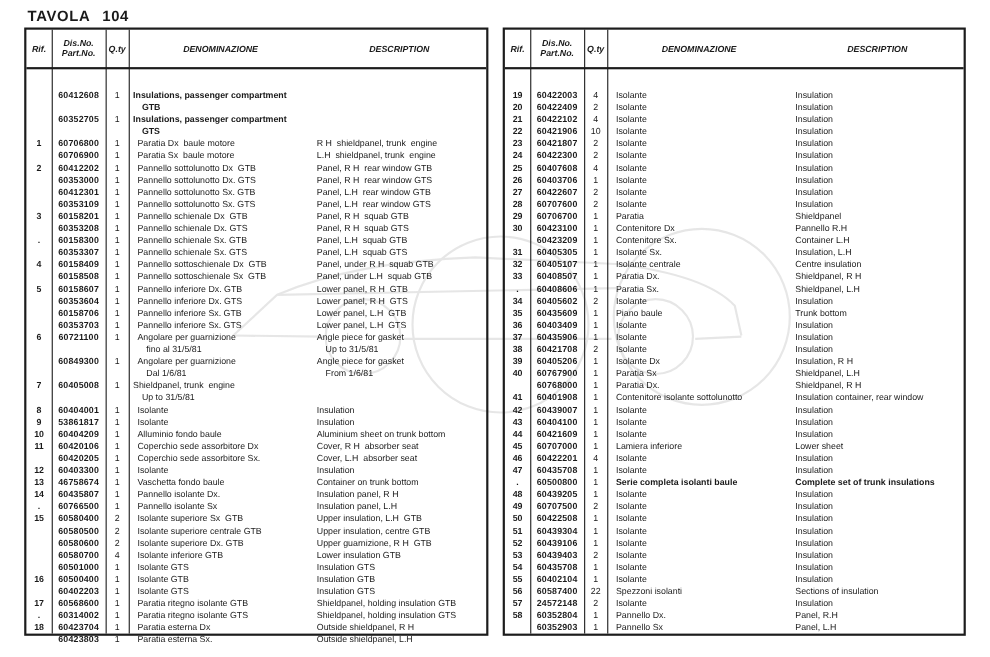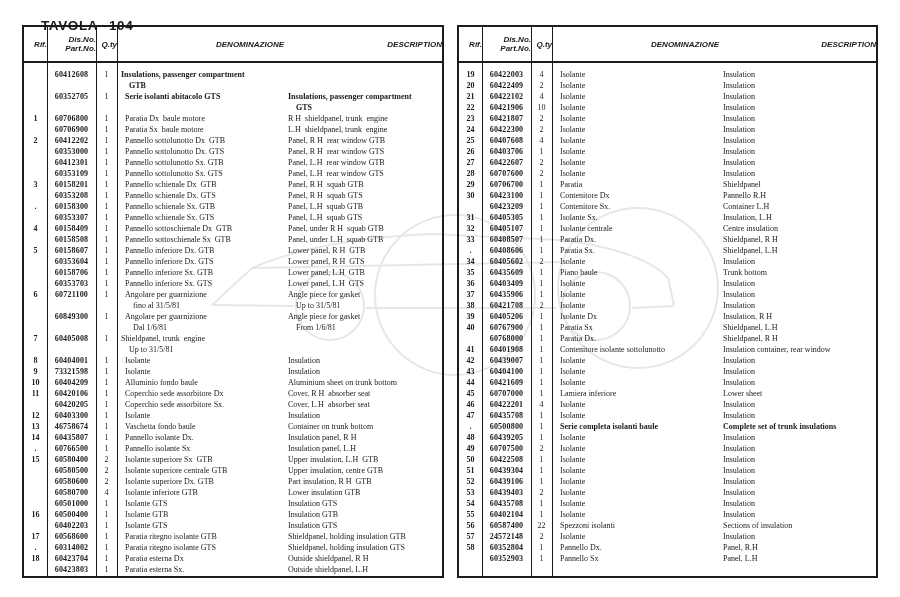--- a/index.html
+++ b/index.html
@@ -2,44 +2,43 @@
 <html><head>
 <meta charset="utf-8">
 <style>
   html,body { margin:0; padding:0; }
   body {
     width:900px; height:597px; position:relative; overflow:hidden;
     background:#ffffff; color:#1a1a1a;
     font-family:"Liberation Sans", sans-serif;
   }
   .page-title {
-    position:absolute; left:25px; top:18px;
+    position:absolute; left:25px; top:7px;
     font-size:13.5px; font-weight:bold; letter-spacing:.6px; word-spacing:7px;
     z-index:3;
-    margin-left:16px;
   }
   .watermark {
     position:absolute; left:0; top:0; z-index:1; pointer-events:none;
   }
   .ptable {
     position:absolute; top:25px; height:553px; box-sizing:border-box;
     border:2px solid #1c1c1c; background:transparent; z-index:2;
   }
   #left-table  { left:22px;  width:422px; }
   #right-table { left:457px; width:421px; }
   .vsep { position:absolute; top:0; bottom:0; width:1px; background:#1c1c1c; }
   .vsep.s1 { left:23px; } .vsep.s2 { left:72px; } .vsep.s3 { left:93px; }
   .phead {
     display:grid; grid-template-columns:23px 49px 21px 167px 1fr;
     height:34px; border-bottom:2px solid #1c1c1c; align-items:center;
     font-style:italic; font-weight:bold; font-size:8px; line-height:9px;
   }
-  .phead .hc { text-align:right; white-space:nowrap; }
+  .phead .hc { text-align:center; white-space:nowrap; }
   .phead .hc.two span { display:block; }
-  .pbody { padding-top:6px; font-size:8px; line-height:11px;font-family:Liberation Serif, serif; }
+  .pbody { padding-top:18px; font-size:8px; line-height:11px; }
   .prow { display:grid; grid-template-columns:23px 49px 21px 167px 1fr; }
   .pcell { white-space:pre-wrap; }
   .c-rif  { text-align:center; font-weight:bold; }
   .c-part { text-align:center; font-weight:bold; letter-spacing:.2px; }
   .c-qty  { text-align:center; }
   .c-den  { padding-left:8px; }
   .c-des  { padding-left:4px; }
   .line2  { padding-left:8px; }
   .bold-row .c-den, .bold-row .c-des { font-weight:bold; }
 </style>
@@ -78,21 +77,20 @@
       <div class="prow bold-row">
         <div class="pcell c-rif"></div>
         <div class="pcell c-part">60412608</div>
         <div class="pcell c-qty">1</div>
         <div class="pcell c-des"><div class="line">Insulations, passenger compartment</div><div class="line line2">GTB</div></div>
       </div>
       <div class="prow bold-row">
         <div class="pcell c-rif"></div>
         <div class="pcell c-part">60352705</div>
         <div class="pcell c-qty">1</div>
-        <div class="pcell c-den"><div class="line">Serie isolanti abitacolo GTS</div></div>
         <div class="pcell c-des"><div class="line">Insulations, passenger compartment</div><div class="line line2">GTS</div></div>
       </div>
       <div class="prow">
         <div class="pcell c-rif">1</div>
         <div class="pcell c-part">60706800</div>
         <div class="pcell c-qty">1</div>
         <div class="pcell c-den"><div class="line">Paratia Dx  baule motore</div></div>
         <div class="pcell c-des"><div class="line">R H  shieldpanel, trunk  engine</div></div>
       </div>
       <div class="prow">
@@ -222,21 +220,21 @@
       </div>
       <div class="prow">
         <div class="pcell c-rif">8</div>
         <div class="pcell c-part">60404001</div>
         <div class="pcell c-qty">1</div>
         <div class="pcell c-den"><div class="line">Isolante</div></div>
         <div class="pcell c-des"><div class="line">Insulation</div></div>
       </div>
       <div class="prow">
         <div class="pcell c-rif">9</div>
-        <div class="pcell c-part">73321598</div>
+        <div class="pcell c-part">53861817</div>
         <div class="pcell c-qty">1</div>
         <div class="pcell c-den"><div class="line">Isolante</div></div>
         <div class="pcell c-des"><div class="line">Insulation</div></div>
       </div>
       <div class="prow">
         <div class="pcell c-rif">10</div>
         <div class="pcell c-part">60404209</div>
         <div class="pcell c-qty">1</div>
         <div class="pcell c-den"><div class="line">Alluminio fondo baule</div></div>
         <div class="pcell c-des"><div class="line">Aluminium sheet on trunk bottom</div></div>
@@ -295,21 +293,21 @@
         <div class="pcell c-part">60580500</div>
         <div class="pcell c-qty">2</div>
         <div class="pcell c-den"><div class="line">Isolante superiore centrale GTB</div></div>
         <div class="pcell c-des"><div class="line">Upper insulation, centre GTB</div></div>
       </div>
       <div class="prow">
         <div class="pcell c-rif"></div>
         <div class="pcell c-part">60580600</div>
         <div class="pcell c-qty">2</div>
         <div class="pcell c-den"><div class="line">Isolante superiore Dx. GTB</div></div>
-        <div class="pcell c-des"><div class="line">Part insulation, R H  GTB</div></div>
+        <div class="pcell c-des"><div class="line">Upper guarnizione, R H  GTB</div></div>
       </div>
       <div class="prow">
         <div class="pcell c-rif"></div>
         <div class="pcell c-part">60580700</div>
         <div class="pcell c-qty">4</div>
         <div class="pcell c-den"><div class="line">Isolante inferiore GTB</div></div>
         <div class="pcell c-des"><div class="line">Lower insulation GTB</div></div>
       </div>
       <div class="prow">
         <div class="pcell c-rif"></div>

